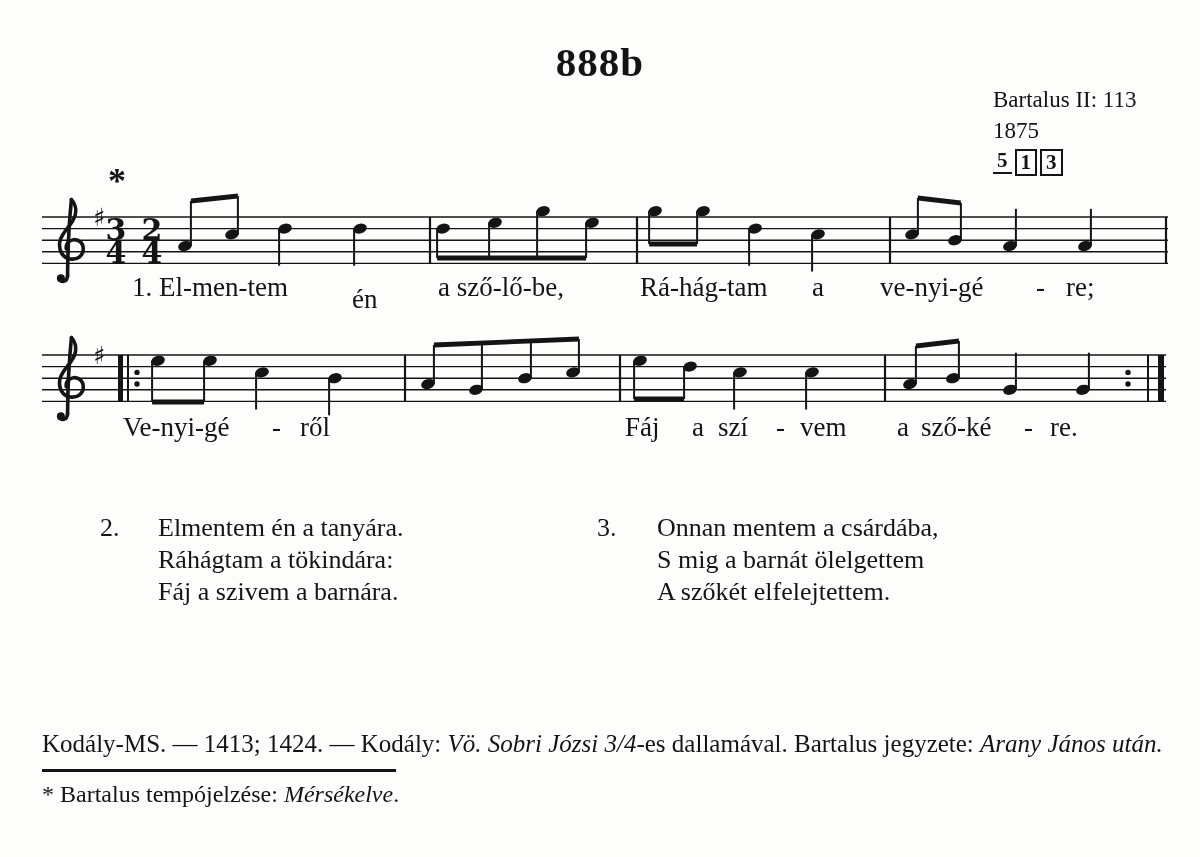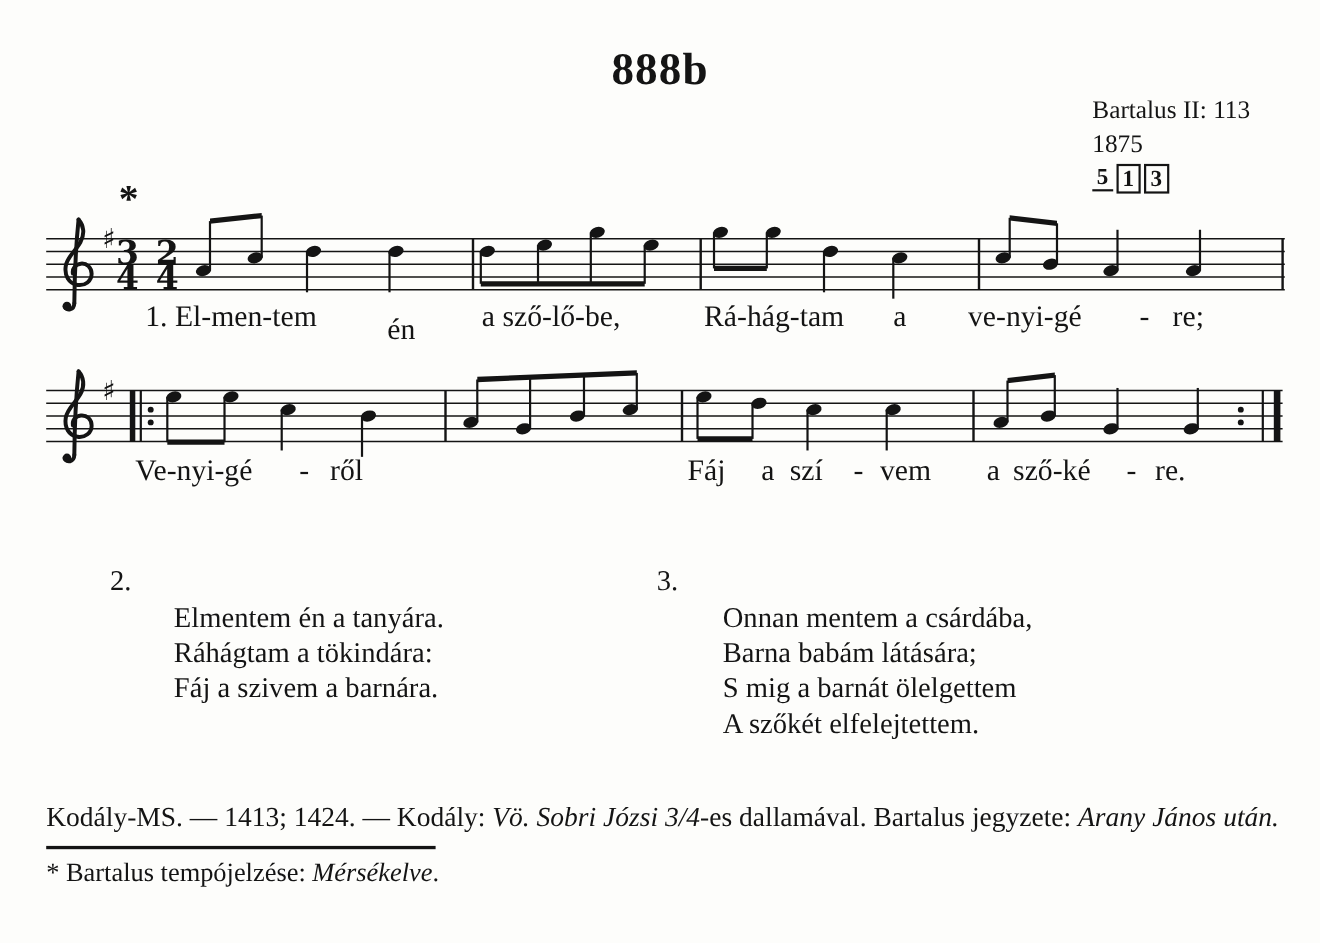--- a/index.html
+++ b/index.html
@@ -33,21 +33,21 @@
     position:absolute;left:108px;top:160px;
     font-size:36px;font-weight:bold;
   }
   #music-svg{position:absolute;left:0;top:0;}
   .lyrics{position:absolute;left:0;top:0;width:1200px;height:40px;}
   .lyr{
     position:absolute;top:0;font-size:27px;white-space:nowrap;
   }
   .verse{position:absolute;font-size:26px;line-height:32px;}
   .verse-num{position:absolute;top:0;}
-  .verse-lines{position:absolute;top:0;white-space:nowrap;margin-top:34px;}
+  .verse-lines{position:absolute;top:0;white-space:nowrap;}
   .footer-line{
     position:absolute;left:42px;top:730px;width:1140px;
     font-size:25px;white-space:nowrap;
   }
   .footnote-rule{
     position:absolute;left:42px;top:769px;width:354px;height:3px;
     background:#141414;
   }
   .footnote{
     position:absolute;left:42px;top:781px;font-size:24px;white-space:nowrap;
@@ -234,21 +234,20 @@
         <div class="verse-lines" style="left: 158px;">
           <div>Elmentem én a tanyára.</div>
           <div>Ráhágtam a tökindára:</div>
           <div>Fáj a szivem a barnára.</div>
         </div>
       </div>
       <div class="verse" style="top: 512px; left: 0px;">
         <span class="verse-num" style="left: 597px;">3.</span>
         <div class="verse-lines" style="left: 657px;">
           <div>Onnan mentem a csárdába,</div>
-          <div>Barna babám látására;</div>
           <div>S mig a barnát ölelgettem</div>
           <div>A szőkét elfelejtettem.</div>
         </div>
       </div>
     </div>
 
   <div class="footer-line" id="source-line"><span>Kodály-MS. — 1413; 1424. — Kodály: </span><span class="it">Vö. Sobri Józsi  3/4</span><span>-es dallamával. Bartalus jegyzete: </span><span class="it">Arany János után.</span></div>
   <div class="footnote-rule"></div>
   <div class="footnote" id="footnote"><span>* Bartalus tempójelzése: </span><span class="it">Mérsékelve</span><span>.</span></div>
 

